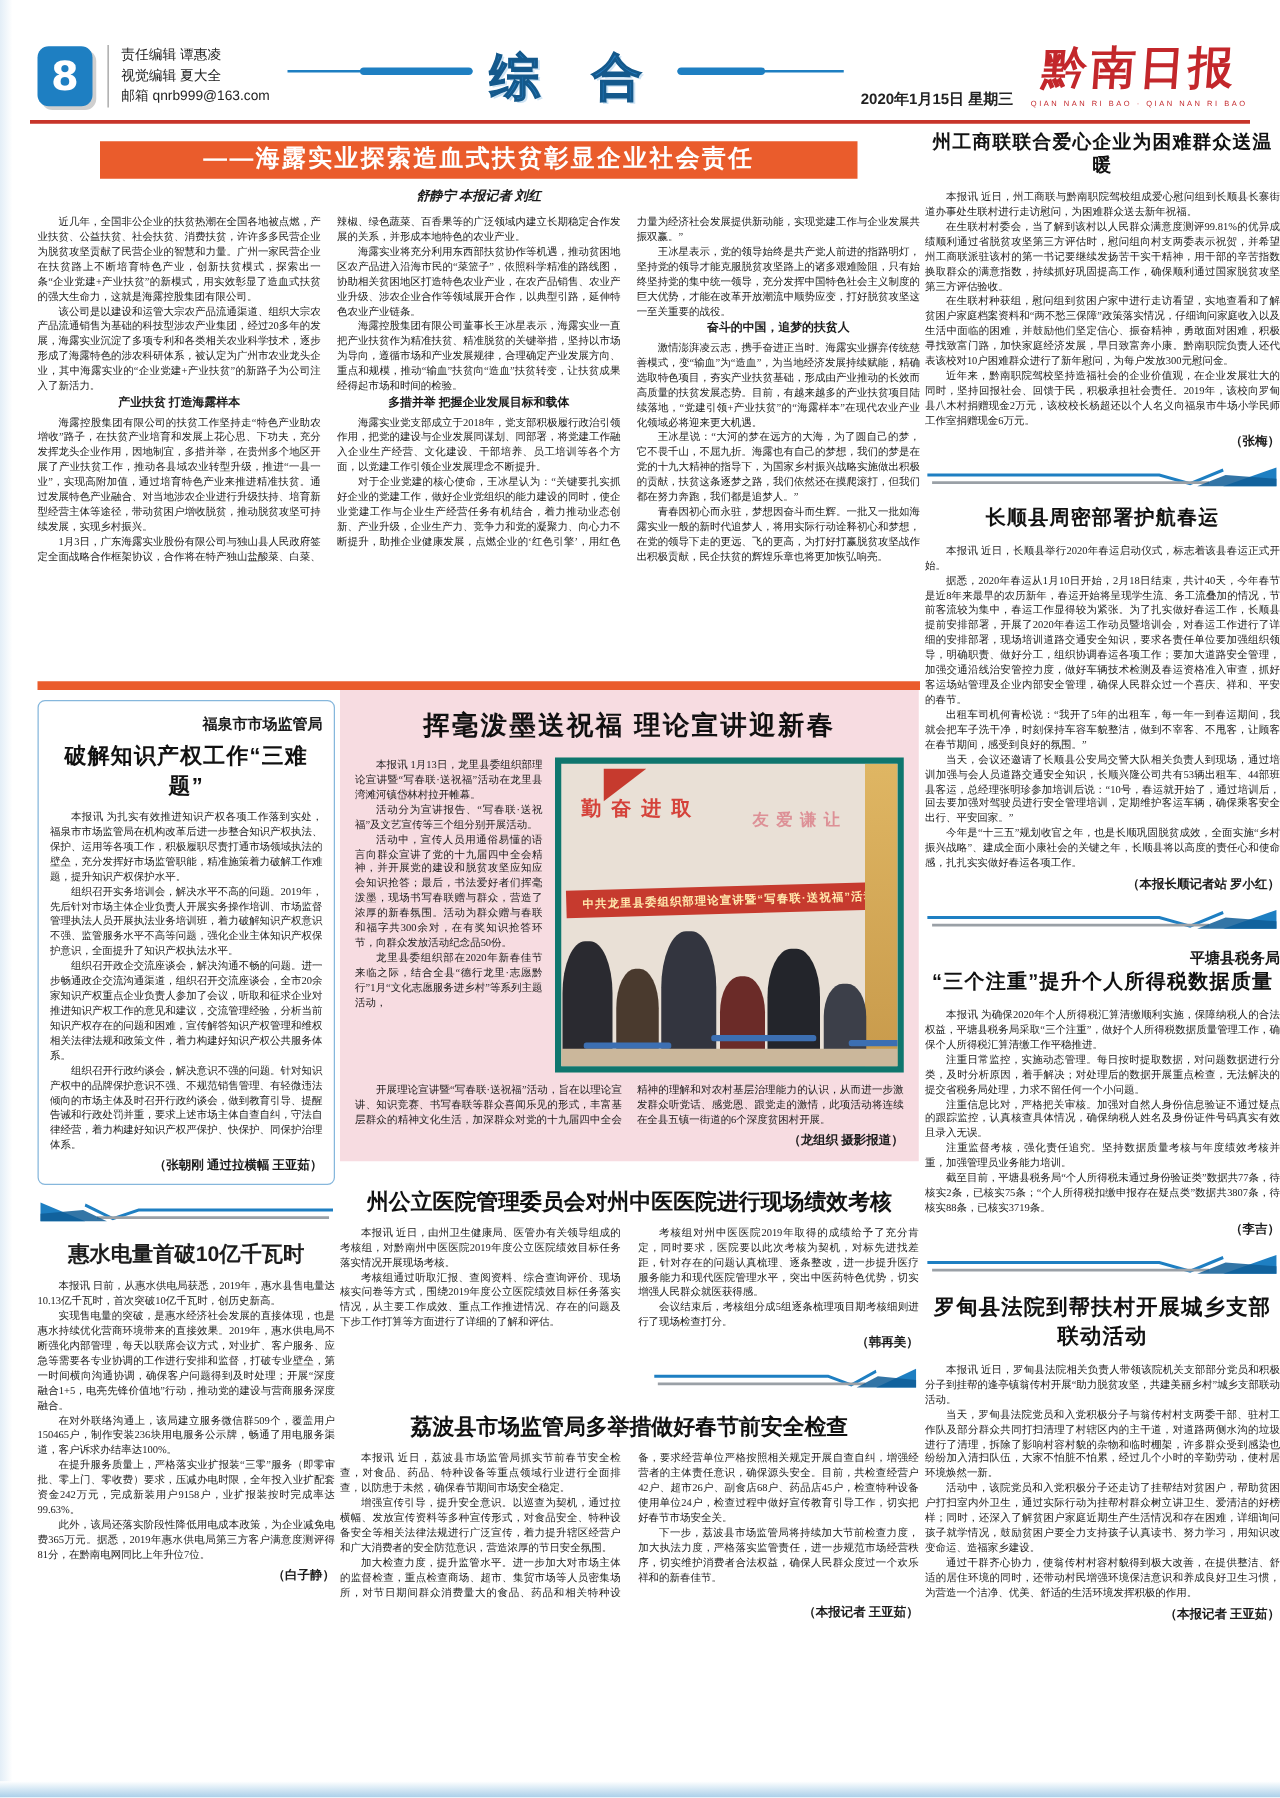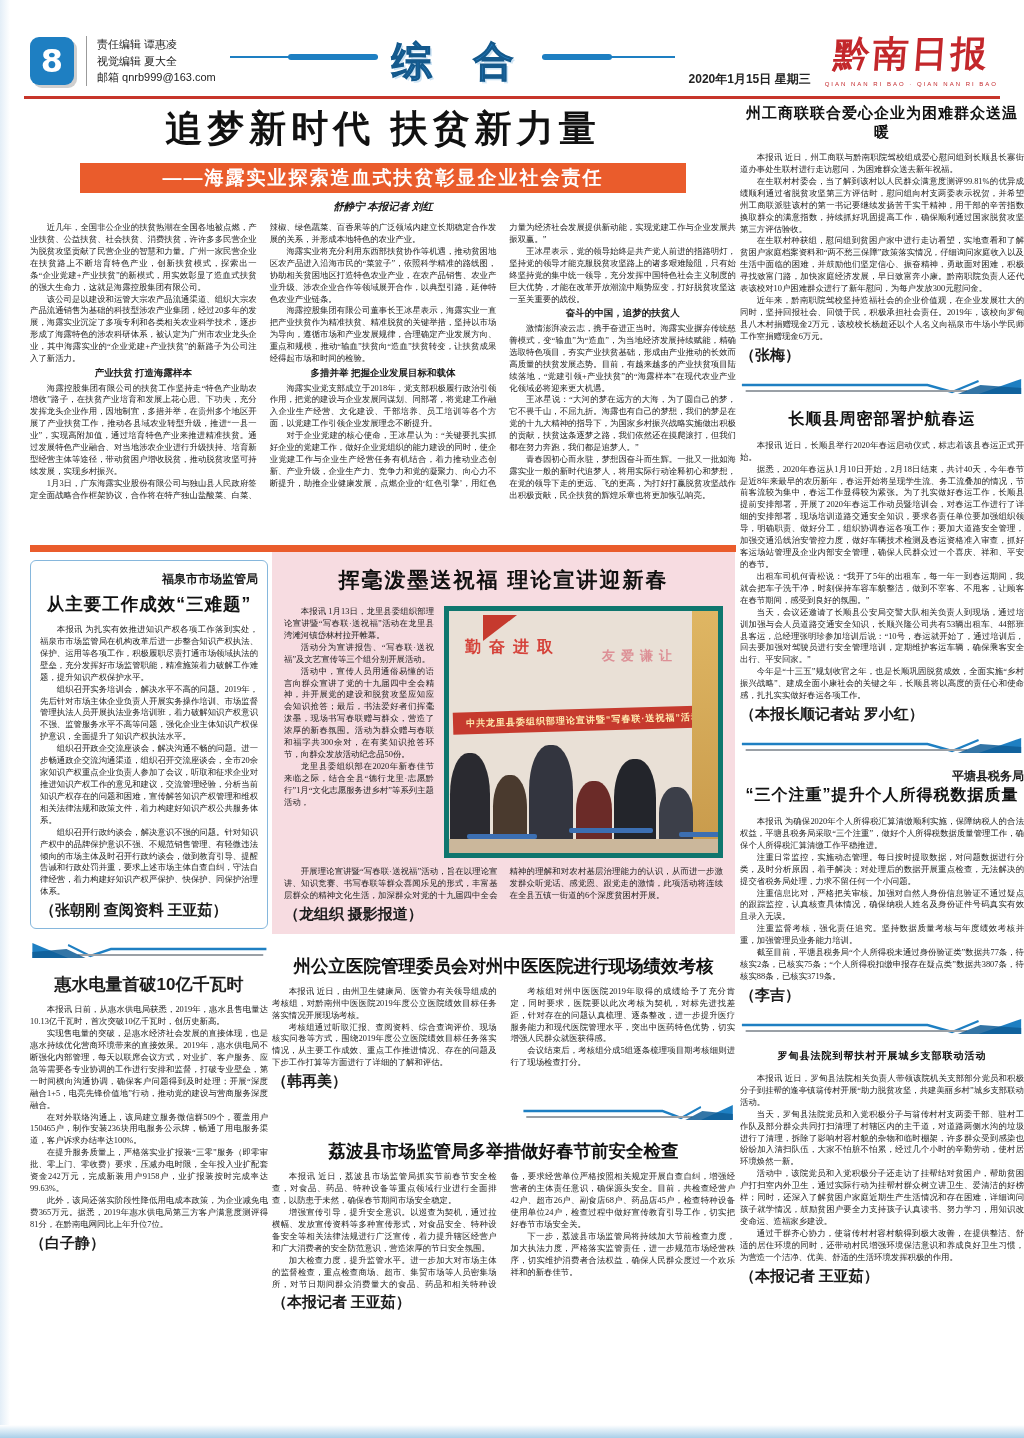--- a/index.html
+++ b/index.html
@@ -26,21 +26,21 @@
   .section-title{font:bold 40px "DejaVu Sans","Liberation Sans",sans-serif;color:#2279bd;letter-spacing:14px;
     -webkit-text-stroke:1px #14598c;text-shadow:2px 2px 0 #cfe4f4;}
   .dateline{font:bold 12px "Liberation Sans",sans-serif;color:#222;margin-right:14px;align-self:flex-end;padding-bottom:4px;white-space:nowrap;}
   .masthead{text-align:center;align-self:flex-start;}
   .masthead-cn{font:bold 36px "Liberation Serif",serif;color:var(--masthead-red);letter-spacing:3px;transform:skewX(-4deg);}
   .masthead-py{font:6px "Liberation Sans",sans-serif;color:var(--masthead-red);letter-spacing:2px;margin-top:2px;}
   .red-rule{position:absolute;top:96px;left:24px;right:24px;height:3px;background:var(--accent-red);}
   
   .paras p{text-align:justify;text-indent:2em;font-size:8.4px;line-height:1.42;}
   .paras p.subhead{text-align:center;text-indent:0;font-weight:bold;font-size:9.5px;margin:2px 0;}
-  .byline{font-weight:bold;font-size:15px;margin-top:3px;}
+  .byline{text-align:right;font-weight:bold;font-size:10px;margin-top:3px;}
   h3.art{font:bold 16px "Liberation Sans","DejaVu Sans",sans-serif;text-align:center;letter-spacing:1px;color:#111;}
   .kicker{font:bold 12px "Liberation Sans",sans-serif;text-align:right;}
   
   .lead{position:absolute;top:104px;left:30px;width:706px;height:448px;}
   .lead h1{font:bold 37px "Liberation Sans","DejaVu Sans",sans-serif;text-align:center;letter-spacing:5px;color:#111;}
   .lead .bar{width:606px;margin:9px auto 0;background:var(--accent-orange);color:#fff;
     font:bold 19px/30px "Liberation Sans",sans-serif;text-align:center;letter-spacing:2px;}
   .lead .lbyline{text-align:center;font-size:10.5px;font-weight:bold;margin:7px 0 8px;font-style:italic;}
   .lead-body{height:316px;overflow:hidden;column-count:3;column-gap:13px;}
   .lead-rule{position:absolute;left:0;right:0;bottom:0;height:7px;background:var(--accent-orange);}
@@ -97,21 +97,20 @@
   <div class="hline r"></div>
   <div class="dateline">2020年1月15日 星期三</div>
   <div class="masthead">
     <div class="masthead-cn">黔南日报</div>
     <div class="masthead-py">QIAN NAN RI BAO · QIAN NAN RI BAO</div>
   </div>
 </header>
 <div class="red-rule"></div>
 
 <section class="lead">
-  <h1>追梦新时代 扶贫新力量</h1>
   <div class="bar">——海露实业探索造血式扶贫彰显企业社会责任</div>
   <div class="lbyline">舒静宁 本报记者 刘红</div>
   <div class="lead-body paras">
       <p>近几年，全国非公企业的扶贫热潮在全国各地被点燃，产业扶贫、公益扶贫、社会扶贫、消费扶贫，许许多多民营企业为脱贫攻坚贡献了民营企业的智慧和力量。广州一家民营企业在扶贫路上不断培育特色产业，创新扶贫模式，探索出一条“企业党建+产业扶贫”的新模式，用实效彰显了造血式扶贫的强大生命力，这就是海露控股集团有限公司。</p>
       <p>该公司是以建设和运管大宗农产品流通渠道、组织大宗农产品流通销售为基础的科技型涉农产业集团，经过20多年的发展，海露实业沉淀了多项专利和各类相关农业科学技术，逐步形成了海露特色的涉农科研体系，被认定为广州市农业龙头企业，其中海露实业的“企业党建+产业扶贫”的新路子为公司注入了新活力。</p>
       <p class="subhead">产业扶贫 打造海露样本</p>
       <p>海露控股集团有限公司的扶贫工作坚持走“特色产业助农增收”路子，在扶贫产业培育和发展上花心思、下功夫，充分发挥龙头企业作用，因地制宜，多措并举，在贵州多个地区开展了产业扶贫工作，推动各县域农业转型升级，推进“一县一业”，实现高附加值，通过培育特色产业来推进精准扶贫。通过发展特色产业融合、对当地涉农企业进行升级扶持、培育新型经营主体等途径，带动贫困户增收脱贫，推动脱贫攻坚可持续发展，实现乡村振兴。</p>
       <p>1月3日，广东海露实业股份有限公司与独山县人民政府签定全面战略合作框架协议，合作将在特产独山盐酸菜、白菜、辣椒、绿色蔬菜、百香果等的广泛领域内建立长期稳定合作发展的关系，并形成本地特色的农业产业。</p>
       <p>海露实业将充分利用东西部扶贫协作等机遇，推动贫困地区农产品进入沿海市民的“菜篮子”，依照科学精准的路线图，协助相关贫困地区打造特色农业产业，在农产品销售、农业产业升级、涉农企业合作等领域展开合作，以典型引路，延伸特色农业产业链条。</p>
       <p>海露控股集团有限公司董事长王冰星表示，海露实业一直把产业扶贫作为精准扶贫、精准脱贫的关键举措，坚持以市场为导向，遵循市场和产业发展规律，合理确定产业发展方向、重点和规模，推动“输血”扶贫向“造血”扶贫转变，让扶贫成果经得起市场和时间的检验。</p>
@@ -180,42 +179,42 @@
   </article>
 
   <svg class="wave" viewBox="0 0 300 20" preserveAspectRatio="none">
     <path d="M2 8 H198 L224 15 L252 4" stroke="#1e7fc2" stroke-width="2.4" fill="none"></path>
     <path d="M6 14 H240" stroke="#9aa0a6" stroke-width="2.2"></path>
     <polygon points="252,17 297,2 297,17" fill="#1e7fc2"></polygon>
     <polygon points="230,17 297,17 297,11 254,8" fill="#0f5d96" opacity="0.85"></polygon>
   </svg>
 
   <article>
-    <h3 class="art" style="font-size:10px">罗甸县法院到帮扶村开展城乡支部联动活动</h3>
+    <h3 class="art" style="font-size:17px">罗甸县法院到帮扶村开展城乡支部联动活动</h3>
     <div class="paras">
         <p>本报讯 近日，罗甸县法院相关负责人带领该院机关支部部分党员和积极分子到挂帮的逢亭镇翁传村开展“助力脱贫攻坚，共建美丽乡村”城乡支部联动活动。</p>
         <p>当天，罗甸县法院党员和入党积极分子与翁传村村支两委干部、驻村工作队及部分群众共同打扫清理了村辖区内的主干道，对道路两侧水沟的垃圾进行了清理，拆除了影响村容村貌的杂物和临时棚架，许多群众受到感染也纷纷加入清扫队伍，大家不怕脏不怕累，经过几个小时的辛勤劳动，使村居环境焕然一新。</p>
         <p>活动中，该院党员和入党积极分子还走访了挂帮结对贫困户，帮助贫困户打扫室内外卫生，通过实际行动为挂帮村群众树立讲卫生、爱清洁的好榜样；同时，还深入了解贫困户家庭近期生产生活情况和存在困难，详细询问孩子就学情况，鼓励贫困户要全力支持孩子认真读书、努力学习，用知识改变命运、造福家乡建设。</p>
         <p>通过干群齐心协力，使翁传村村容村貌得到极大改善，在提供整洁、舒适的居住环境的同时，还带动村民增强环境保洁意识和养成良好卫生习惯，为营造一个洁净、优美、舒适的生活环境发挥积极的作用。</p>
       </div>
     <div class="byline">（本报记者 王亚茹）</div>
   </article>
 </aside>
 
 <section class="lowleft">
   <article class="boxart">
     <div class="kicker">福泉市市场监管局</div>
-    <h3 class="art">从主要工作成效“三难题”</h3>
+    <h3 class="art">破解知识产权工作“三难题”</h3>
     <div class="paras" style="font-size:8.2px">
         <p>本报讯 为扎实有效推进知识产权各项工作落到实处，福泉市市场监管局在机构改革后进一步整合知识产权执法、保护、运用等各项工作，积极履职尽责打通市场领域执法的壁垒，充分发挥好市场监管职能，精准施策着力破解工作难题，提升知识产权保护水平。</p>
         <p>组织召开实务培训会，解决水平不高的问题。2019年，先后针对市场主体企业负责人开展实务操作培训、市场监督管理执法人员开展执法业务培训班，着力破解知识产权意识不强、监管服务水平不高等问题，强化企业主体知识产权保护意识，全面提升了知识产权执法水平。</p>
         <p>组织召开政企交流座谈会，解决沟通不畅的问题。进一步畅通政企交流沟通渠道，组织召开交流座谈会，全市20余家知识产权重点企业负责人参加了会议，听取和征求企业对推进知识产权工作的意见和建议，交流管理经验，分析当前知识产权存在的问题和困难，宣传解答知识产权管理和维权相关法律法规和政策文件，着力构建好知识产权公共服务体系。</p>
         <p>组织召开行政约谈会，解决意识不强的问题。针对知识产权中的品牌保护意识不强、不规范销售管理、有轻微违法倾向的市场主体及时召开行政约谈会，做到教育引导、提醒告诫和行政处罚并重，要求上述市场主体自查自纠，守法自律经营，着力构建好知识产权严保护、快保护、同保护治理体系。</p>
       </div>
-    <div class="byline">（张朝刚 查阅资料 王亚茹）</div>
+    <div class="byline">（张朝刚 通过拉横幅 王亚茹）</div>
   </article>
 
   <svg class="wave flip" viewBox="0 0 300 20" preserveAspectRatio="none">
     <path d="M2 8 H198 L224 15 L252 4" stroke="#1e7fc2" stroke-width="2.4" fill="none"></path>
     <path d="M6 14 H240" stroke="#9aa0a6" stroke-width="2.2"></path>
     <polygon points="252,17 297,2 297,17" fill="#1e7fc2"></polygon>
     <polygon points="230,17 297,17 297,11 254,8" fill="#0f5d96" opacity="0.85"></polygon>
   </svg>
 
   <article>

